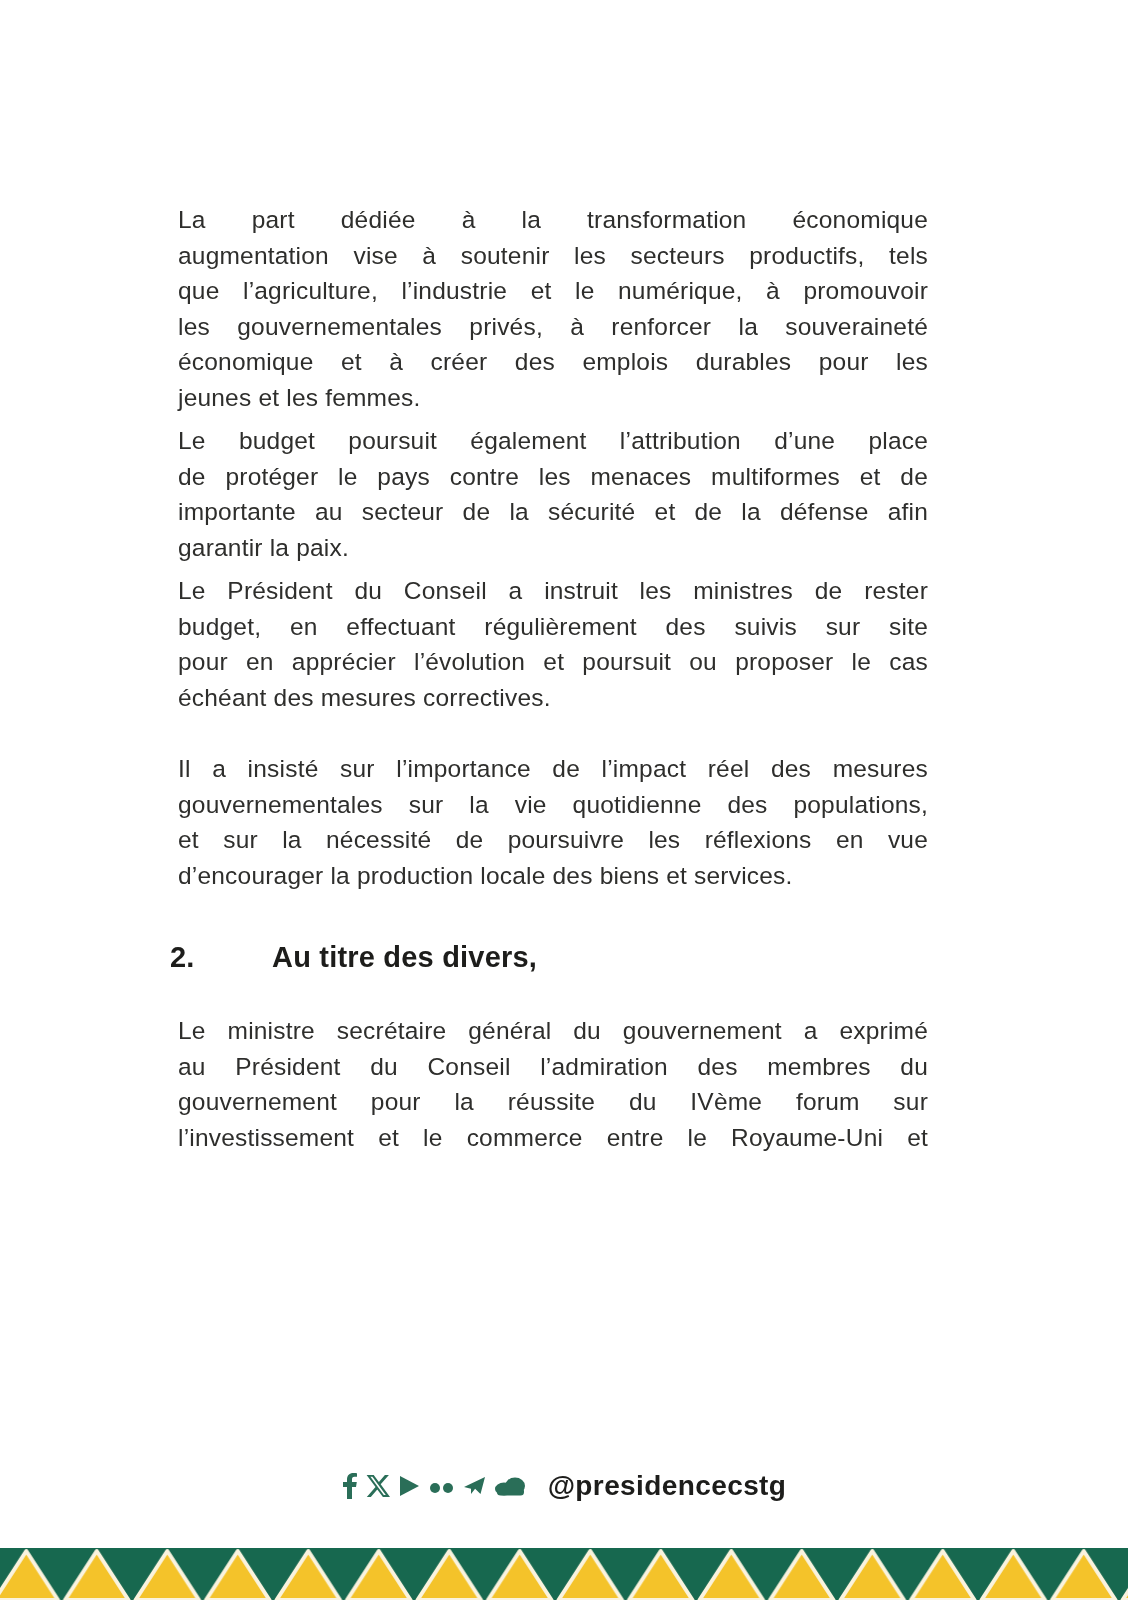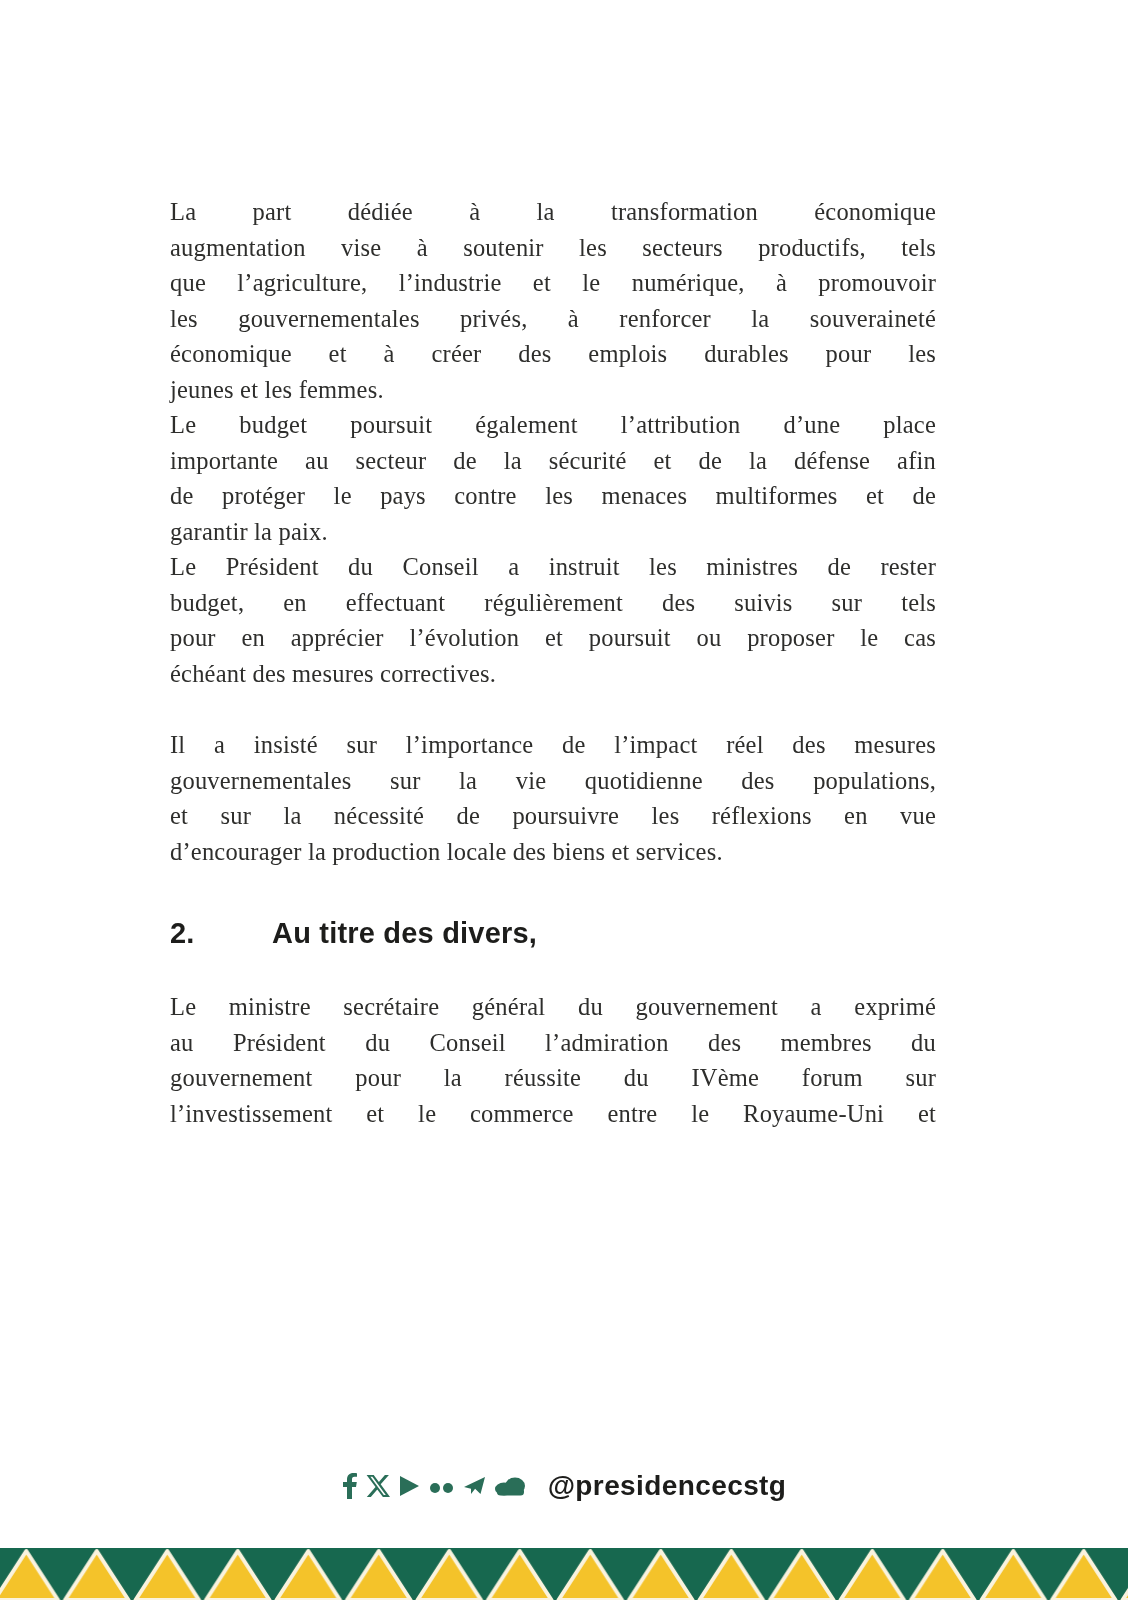--- a/index.html
+++ b/index.html
@@ -14,21 +14,21 @@
   
   .flow {
     position: absolute;
     left: 170px; top: 194px;
     width: 766px;
     color: #2e2e2c;
     font-size: 24.5px;
     line-height: 35.5px;
     letter-spacing: 0.2px;
   }
-  .para { margin: 0; font-family: Liberation Serif, serif; }
+  .para { margin: 8px; }
   .jline { text-align: justify; text-align-last: justify; }
   .jline--final { text-align-last: left; }
 
   
   .flow > *:nth-child(4) { margin-top: 36px; }
   .flow > *:nth-child(5) { margin-top: 46px; }
   .flow > *:nth-child(6) { margin-top: 38px; }
 
   .heading {
     display: flex;
@@ -76,27 +76,27 @@
     <div class="para">
       <div class="jline">La part dédiée à la transformation économique</div>
       <div class="jline">augmentation vise à soutenir les secteurs productifs, tels</div>
       <div class="jline">que l’agriculture, l’industrie et le numérique, à promouvoir</div>
       <div class="jline">les gouvernementales privés, à renforcer la souveraineté</div>
       <div class="jline">économique et à créer des emplois durables pour les</div>
       <div class="jline jline--final">jeunes et les femmes.</div>
     </div>
     <div class="para">
       <div class="jline">Le budget poursuit également l’attribution d’une place</div>
+      <div class="jline">de protéger le pays contre les menaces multiformes et de</div>
       <div class="jline">importante au secteur de la sécurité et de la défense afin</div>
-      <div class="jline">de protéger le pays contre les menaces multiformes et de</div>
       <div class="jline jline--final">garantir la paix.</div>
     </div>
     <div class="para">
       <div class="jline">Le Président du Conseil a instruit les ministres de rester</div>
-      <div class="jline">budget, en effectuant régulièrement des suivis sur tels</div>
+      <div class="jline">budget, en effectuant régulièrement des suivis sur site</div>
       <div class="jline">pour en apprécier l’évolution et poursuit ou proposer le cas</div>
       <div class="jline jline--final">échéant des mesures correctives.</div>
     </div>
     <div class="para">
       <div class="jline">Il a insisté sur l’importance de l’impact réel des mesures</div>
       <div class="jline">gouvernementales sur la vie quotidienne des populations,</div>
       <div class="jline">et sur la nécessité de poursuivre les réflexions en vue</div>
       <div class="jline jline--final">d’encourager la production locale des biens et services.</div>
     </div>
     <div class="heading">

